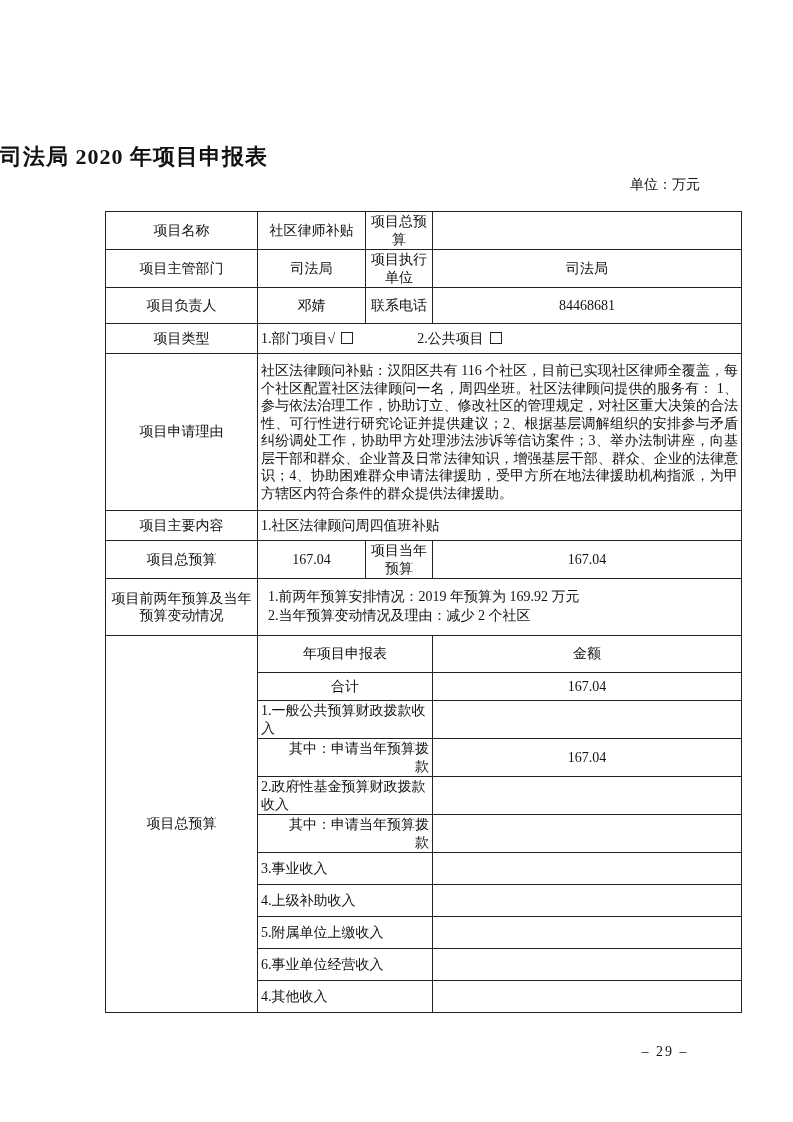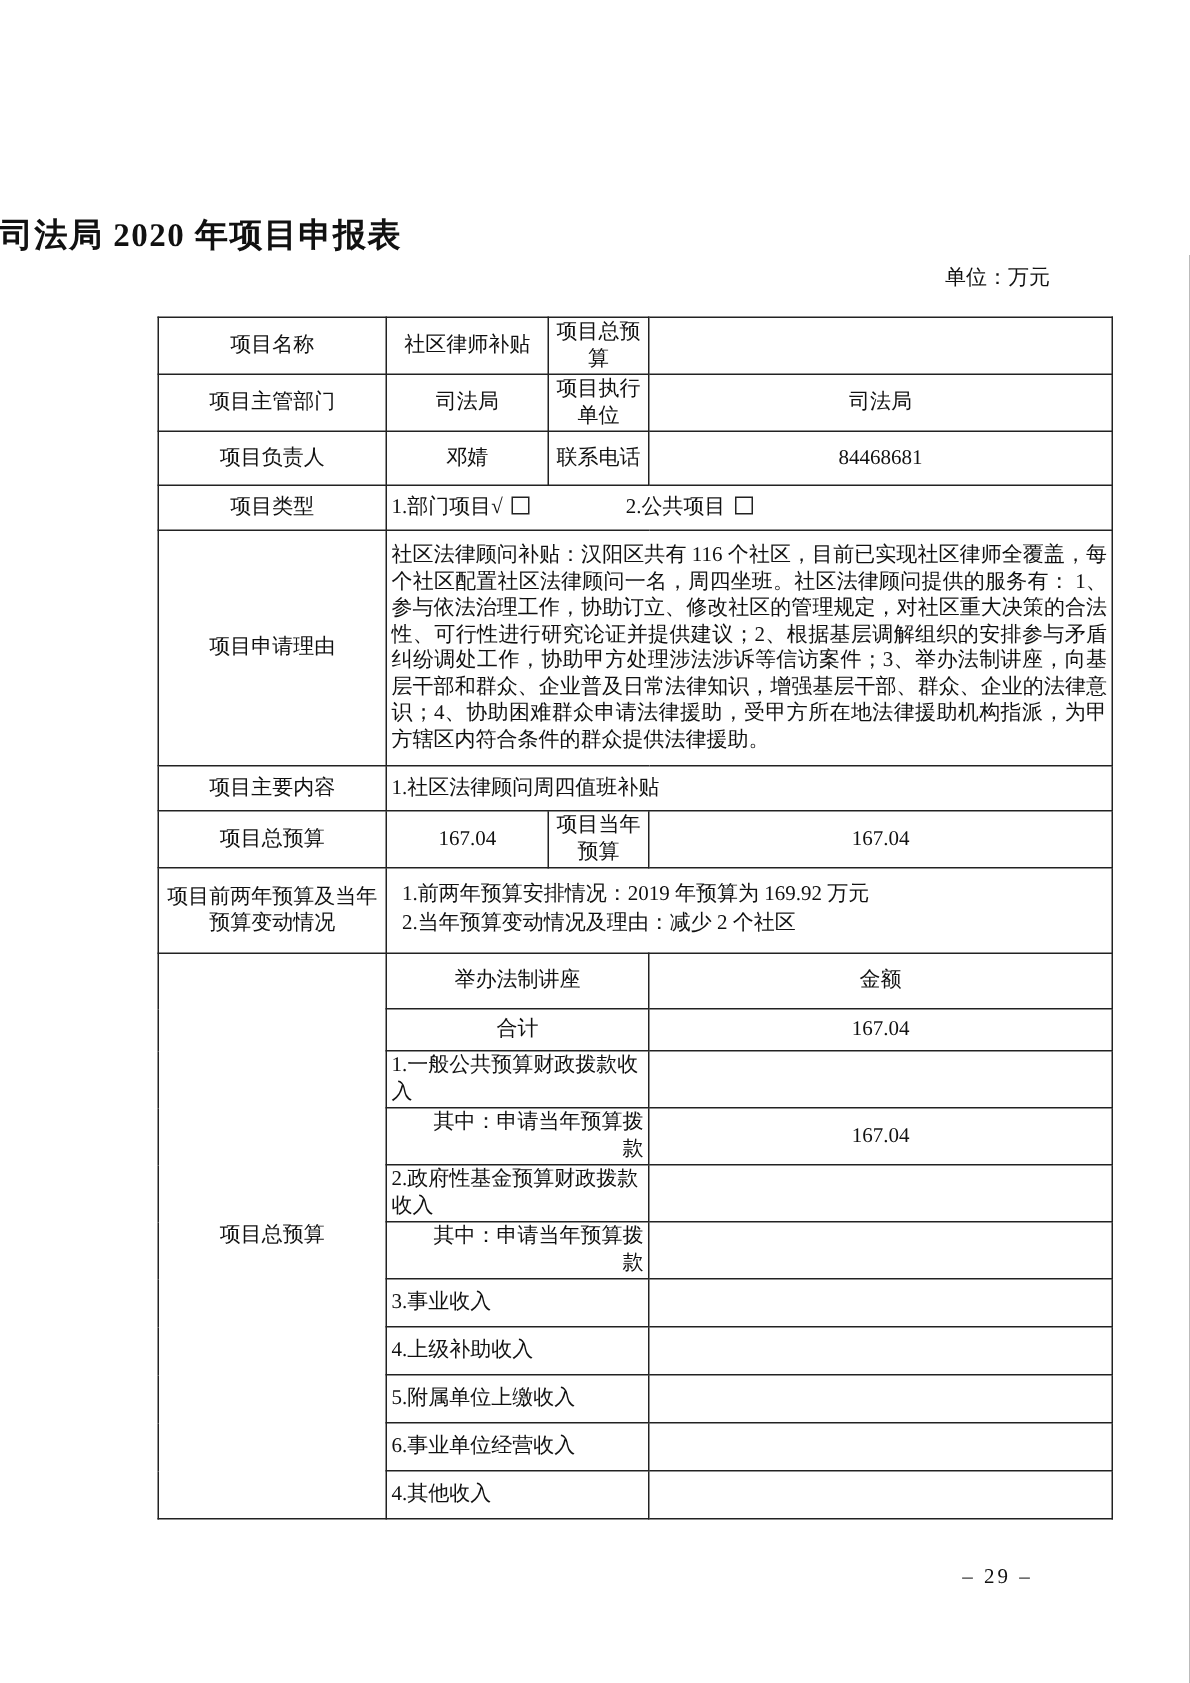--- a/index.html
+++ b/index.html
@@ -121,21 +121,21 @@
     <tr style="height:57px">
       <td class="c">项目前两年预算及当年预算变动情况</td>
       <td colspan="3" class="left two-line" style="padding-left:10px">
         <div>1.前两年预算安排情况：2019 年预算为 169.92 万元</div>
         <div>2.当年预算变动情况及理由：减少 2 个社区</div>
       </td>
     </tr>
 
     <tr style="height:37px">
       <td rowspan="11" class="c">项目总预算</td>
-      <td colspan="2" class="c">举办法制讲座</td>
+      <td colspan="2" class="c">年项目申报表</td>
       <td class="c">金额</td>
     </tr>
     <tr style="height:28px">
       <td colspan="2" class="c">合计</td>
       <td class="c">167.04</td>
     </tr>
     <tr style="height:35px">
       <td colspan="2" class="left">1.一般公共预算财政拨款收入</td>
       <td class="c"></td>
     </tr>

